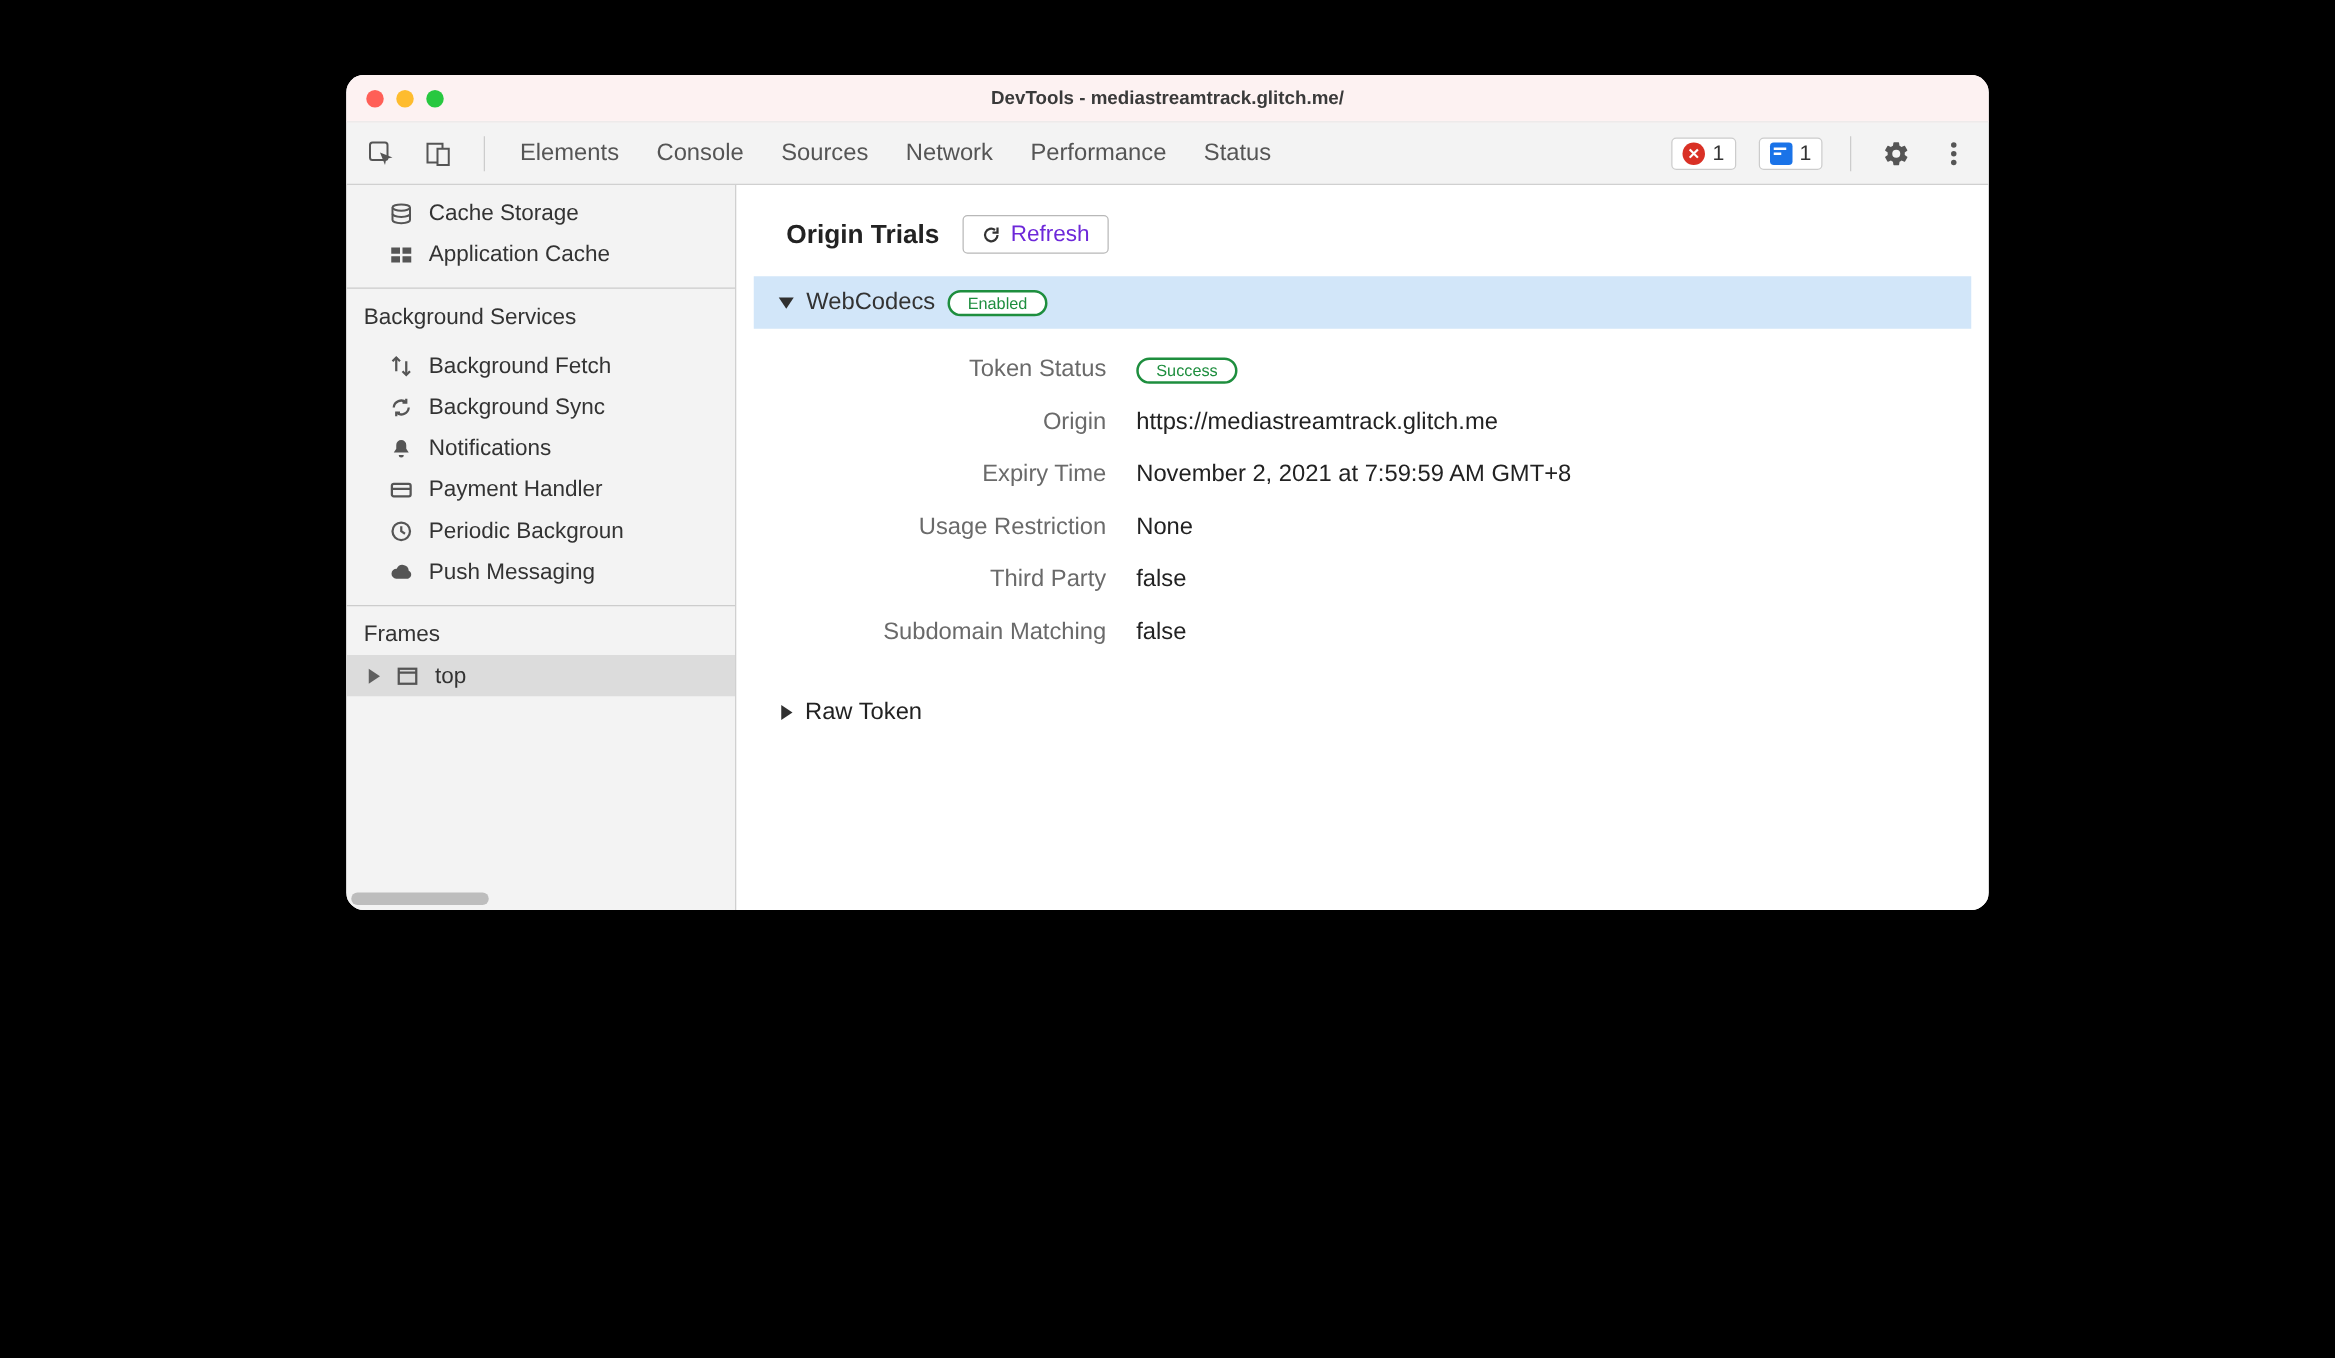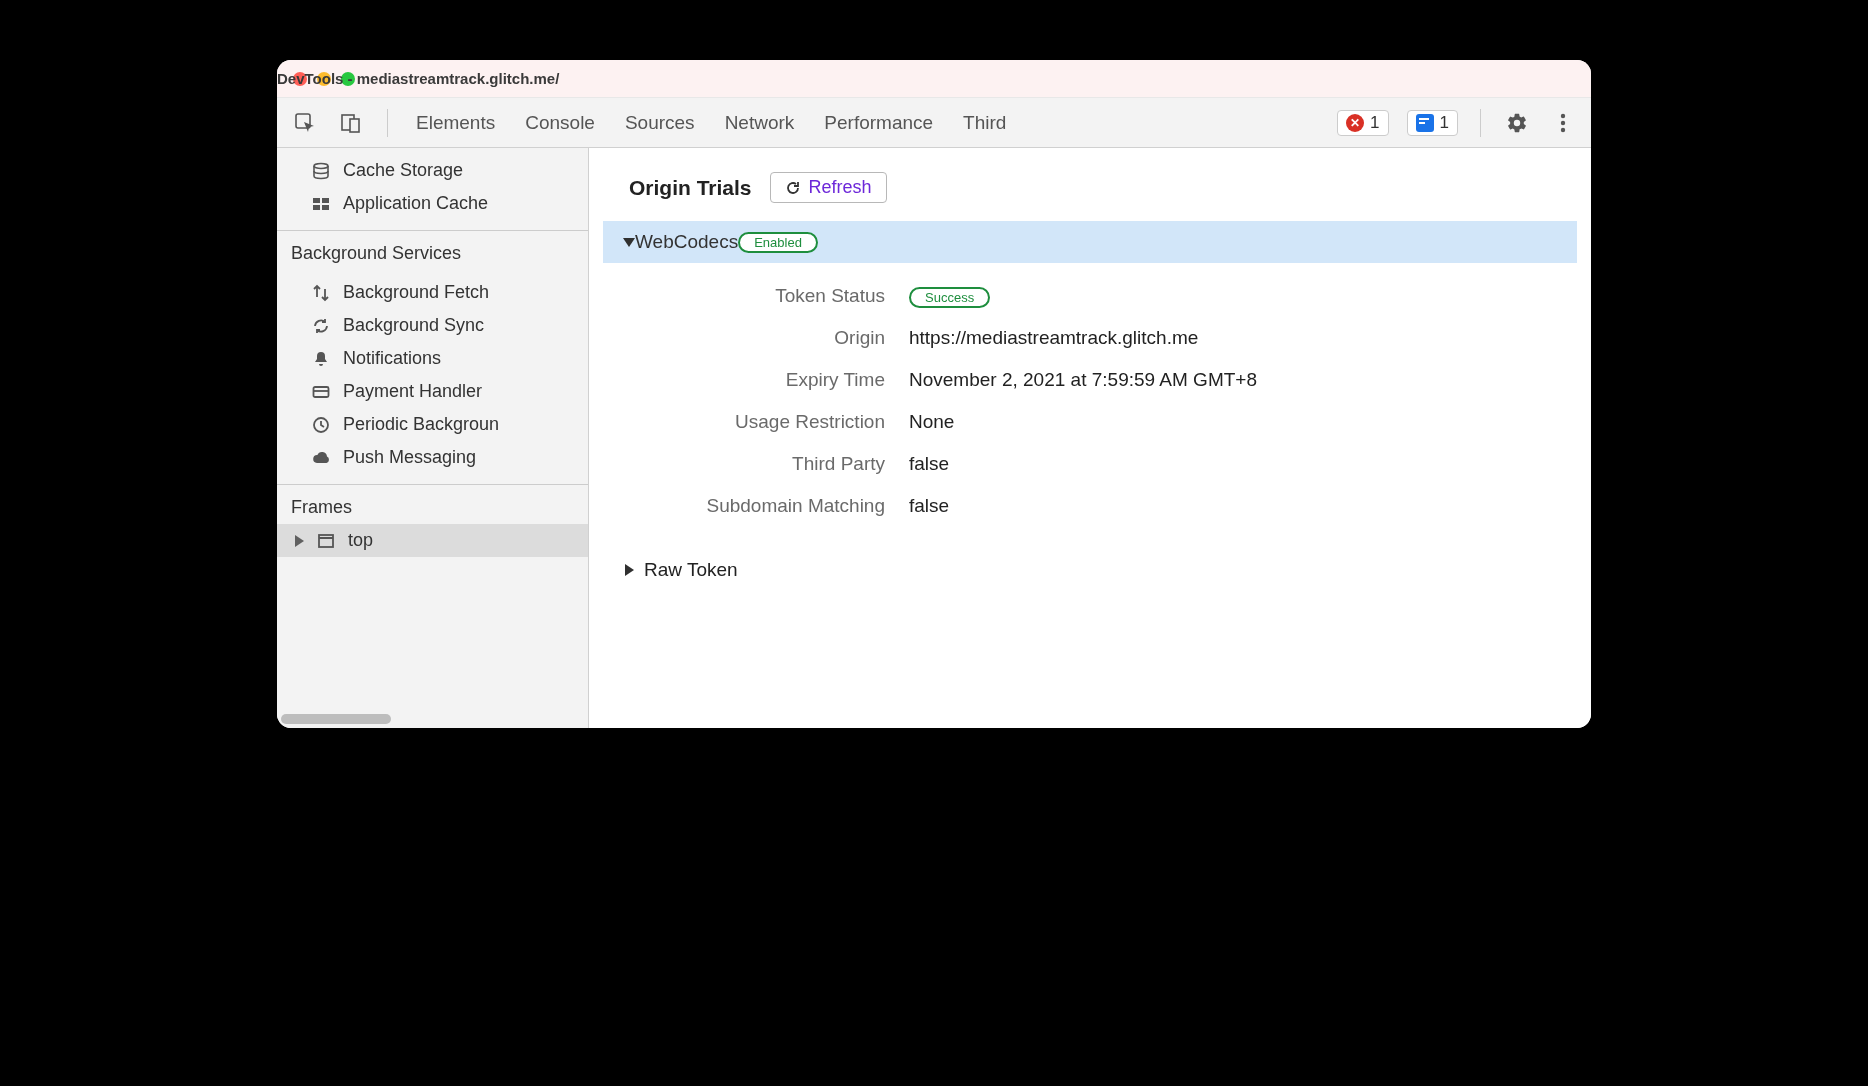--- a/index.html
+++ b/index.html
@@ -31,21 +31,21 @@
     padding: 0 16px;
     position: relative;
     border-bottom: 1px solid #e8e8e8;
   }
   .traffic-lights { display: flex; gap: 10px; }
   .traffic-dot { width: 14px; height: 14px; border-radius: 50%; }
   .red { background: #ff5f57; }
   .yellow { background: #febc2e; }
   .green { background: #28c840; }
   .title {
-    position: absolute; left: 0; right: 0; 
+    position: absolute; left: 0; right: 0; text-align: center;
     font-size: 15px; font-weight: 600; color: #3a3a3a; pointer-events: none;
   }
   .toolbar {
     height: 50px;
     background: #f3f3f3;
     border-bottom: 1px solid #d0d0d0;
     display: flex;
     align-items: center;
     padding: 0 14px;
     gap: 18px;
@@ -141,21 +141,21 @@
   .main-title { font-size: 21px; font-weight: 700; color: #222; }
   .refresh-btn {
     border: 1px solid #b8b8b8; background: #fff;
     padding: 4px 14px; font-size: 18px; color: #6d28d9;
     border-radius: 4px; display: flex; align-items: center; gap: 8px;
   }
   .trial-row {
     background: #d2e6f9;
     padding: 10px 20px;
     margin: 0 14px 12px 14px;
-    display: flex; align-items: center; gap: 0;
+    display: flex; align-items: center; gap: 10px;
     font-size: 19px; color: #333;
   }
   .pill {
     border: 2px solid #1e8e3e; color: #1e8e3e;
     border-radius: 999px;
     padding: 1px 14px; font-size: 13px;
     background: #ffffff;
   }
   .details {
     padding: 0 40px 18px 60px;
@@ -202,21 +202,21 @@
         <rect x="2" y="3" width="12" height="15"></rect>
         <rect x="10" y="7" width="9" height="13" fill="#f3f3f3"></rect>
       </svg>
     </span>
     <div class="divider"></div>
     <span class="tab">Elements</span>
     <span class="tab">Console</span>
     <span class="tab">Sources</span>
     <span class="tab">Network</span>
     <span class="tab">Performance</span>
-    <span class="tab">Third</span>
+    <span class="tab">Status</span>
     <div class="spacer"></div>
     <div class="error-badge">
       <span class="error-circle">✕</span>
       <span>1</span>
     </div>
     <div class="issues-badge">
       <span class="issues-icon"></span>
       <span>1</span>
     </div>
     <div class="divider"></div>

